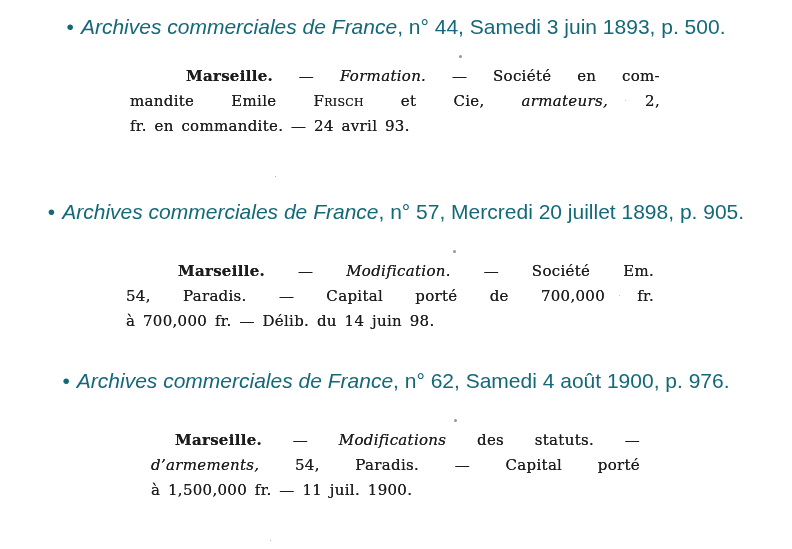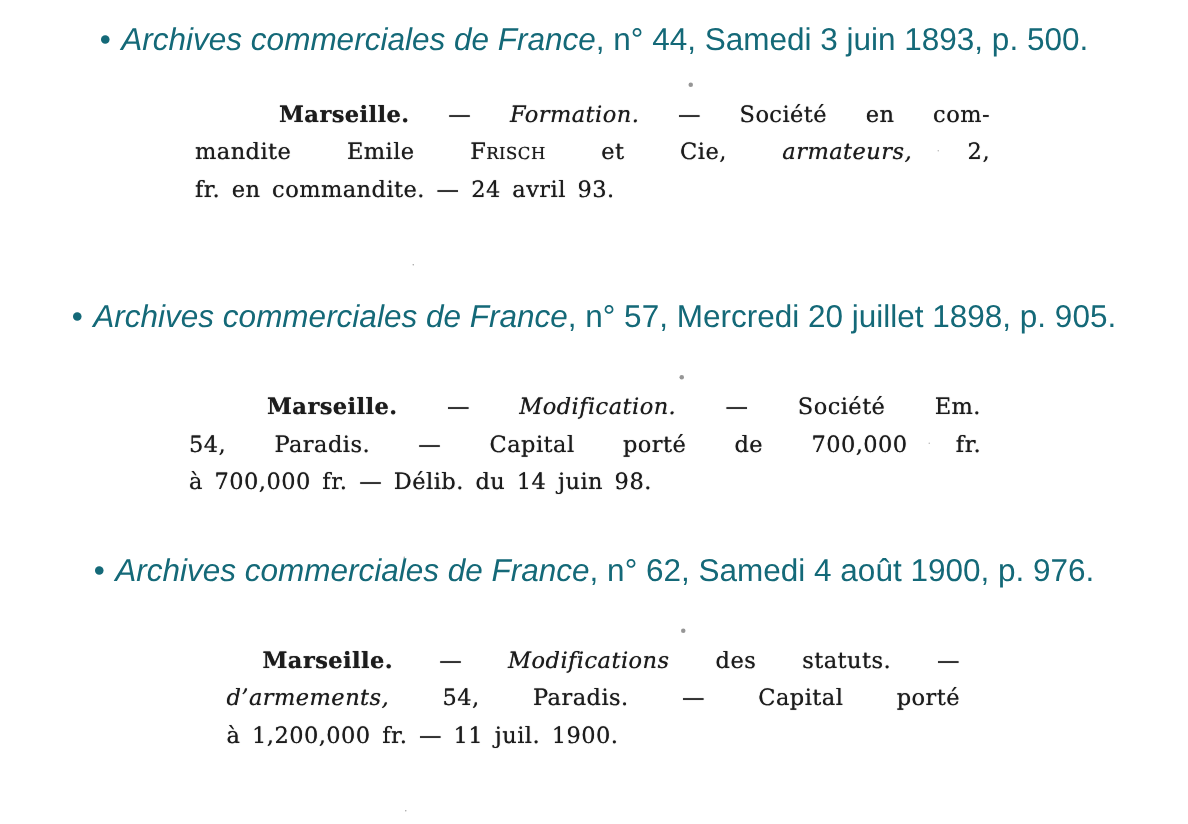--- a/index.html
+++ b/index.html
@@ -101,15 +101,15 @@
     </div>
 </div>
 
 <div class="entry">
   <div class="citation cite3">
     <span class="bullet">•</span><span class="journal">Archives commerciales de France</span><span class="details">, n° 62, Samedi 4 août 1900, p. 976.</span>
   </div>
   <div class="clipping clip3">
       <div class="clip-line indent"><span class="b">Marseille.</span><span> — </span><span class="i">Modifications</span><span> des statuts. —</span></div>
       <div class="clip-line"><span class="i">d’armements,</span><span> 54, Paradis. — Capital porté</span></div>
-      <div class="clip-line last"><span>à 1,200,000 fr. — 11 juil. 1900.</span></div>
+      <div class="clip-line last"><span>à 1,500,000 fr. — 11 juil. 1900.</span></div>
     </div>
 </div>
 
 </body></html>

